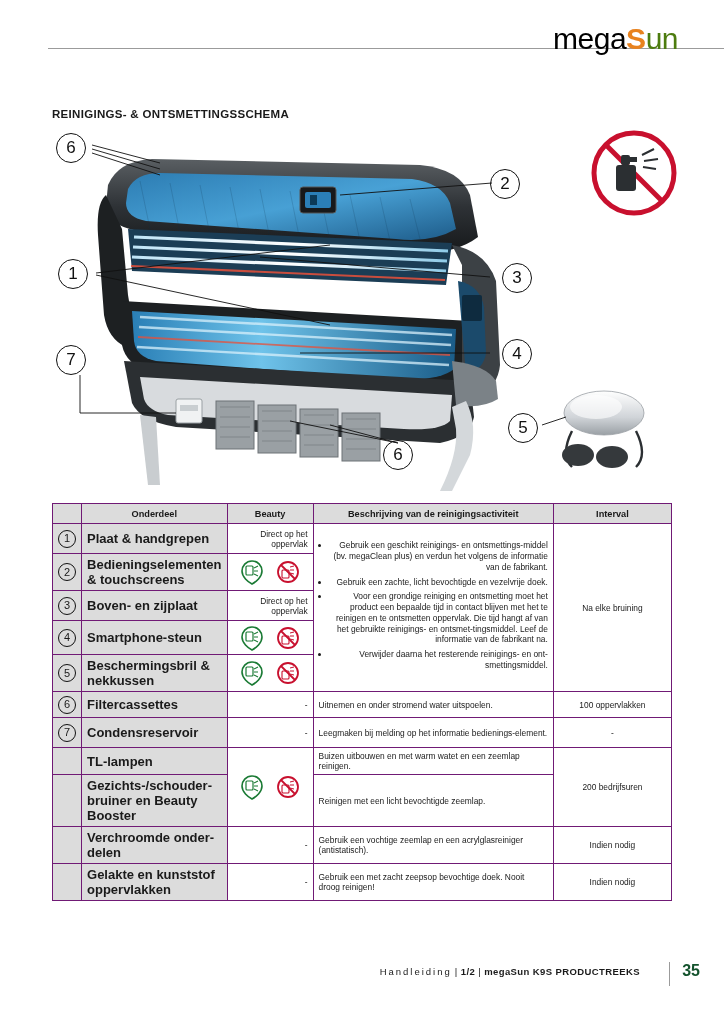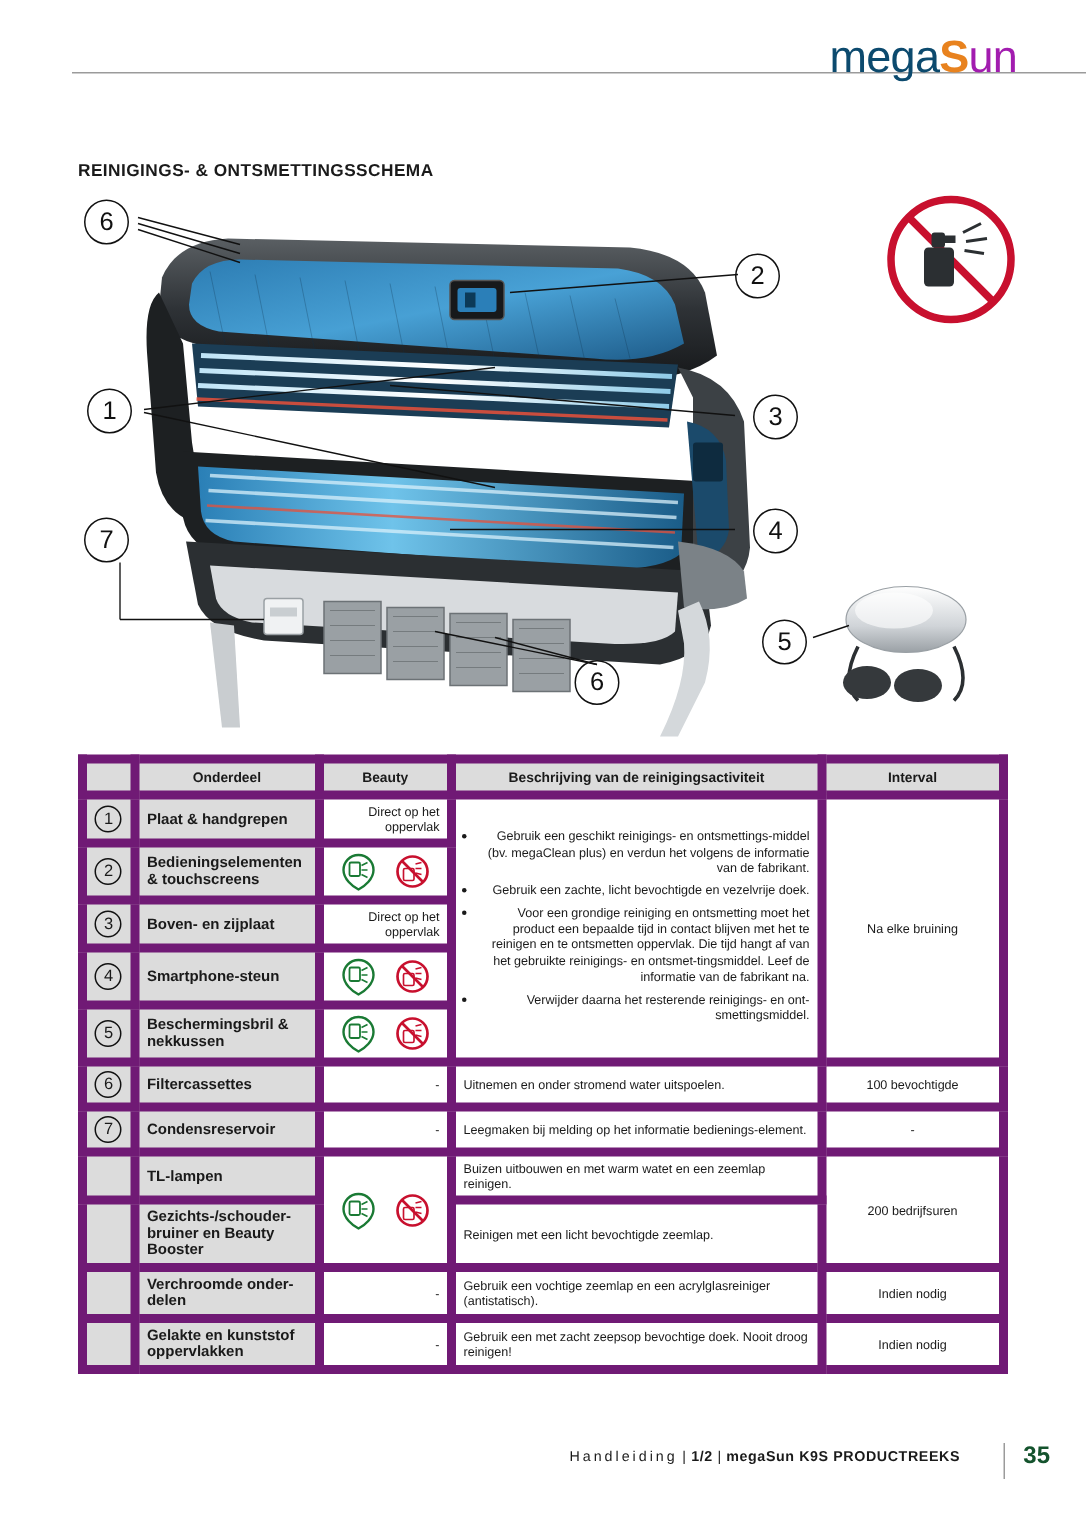--- a/index.html
+++ b/index.html
@@ -20,23 +20,23 @@
   .header-rule {
     position: absolute; left: 48px; top: 48px; width: 690px; height: 1px;
     background: #9b9b9b;
   }
   .logo {
     position: absolute; right: 46px; top: 22px;
     font-size: 30px; letter-spacing: -0.5px;
     font-family: "Liberation Sans", sans-serif;
     color: #4a4a4a; font-weight: 400;
   }
-  .logo .mega { color:#0c4a6e; }
+  .logo .mega { color:#000000; }
   .logo .s { color:#e8821e; font-weight:700; }
-  .logo .un { color:#a21caf; }
+  .logo .un { color:#4d7c0f; }
 
   
   .doc-title {
     position: absolute; left: 52px; top: 108px;
     font-size: 11.5px; font-weight: bold; letter-spacing: 0.3px;
   }
 
   
   .illus {
     position: absolute; left: 0px; top: 125px; width: 724px; height: 370px;
@@ -57,34 +57,34 @@
     font-size: 11px; line-height: 1;
   }
 
   
   .tbl {
     position: absolute; left: 52px; top: 503px; width: 620px;
     border-collapse: collapse;
     font-size: 8.4px;
   }
   .tbl td, .tbl th {
-    border: 6px solid #701a75;
+    border: 1px solid #701a75;
     padding: 3px 5px;
     vertical-align: middle;
   }
   .tbl thead th {
     background: #dcdcdc;
     font-size: 9.2px;
     font-weight: bold;
     text-align: center;
     height: 20px;
     padding: 4px 2px;
   }
   .col-num { width: 26px; background:#dcdcdc; text-align:center; }
-  .col-part { width: 104px; font-weight: bold; background:#dcdcdc; font-size: 10px;}
+  .col-part { width: 104px; font-weight: bold; background:#dcdcdc; font-size: 13px;}
   .col-use  { width: 86px; text-align:center; }
   .col-desc { width: 240px; }
   .col-int  { width: 118px; text-align:center; }
 
   .center { text-align:right; }
   .desc-list { margin:0; padding-left: 11px; }
   .desc-list li { margin-bottom: 4px; line-height: 1.28; text-align: right; }
 
   
   .pictos { display:flex; gap:6px; align-items:center; justify-content:center; }
@@ -420,21 +420,21 @@
       </td>
     </tr>
 
     <tr style="height:26px;">
       <td class="col-num">
         <span class="tbl-circle">6</span>
       </td>
       <td class="col-part">Filtercassettes</td>
       <td class="col-use center">-</td>
       <td class="col-desc">Uitnemen en onder stromend water uitspoelen.</td>
-      <td class="col-int">100 bevochtigde</td>
+      <td class="col-int">100 oppervlakken</td>
     </tr>
 
     <tr style="height:30px;">
       <td class="col-num">
         <span class="tbl-circle">7</span>
       </td>
       <td class="col-part">Condensreservoir</td>
       <td class="col-use center">-</td>
       <td class="col-desc">Leegmaken bij melding op het informatie bedienings-element.</td>
       <td class="col-int">-</td>

